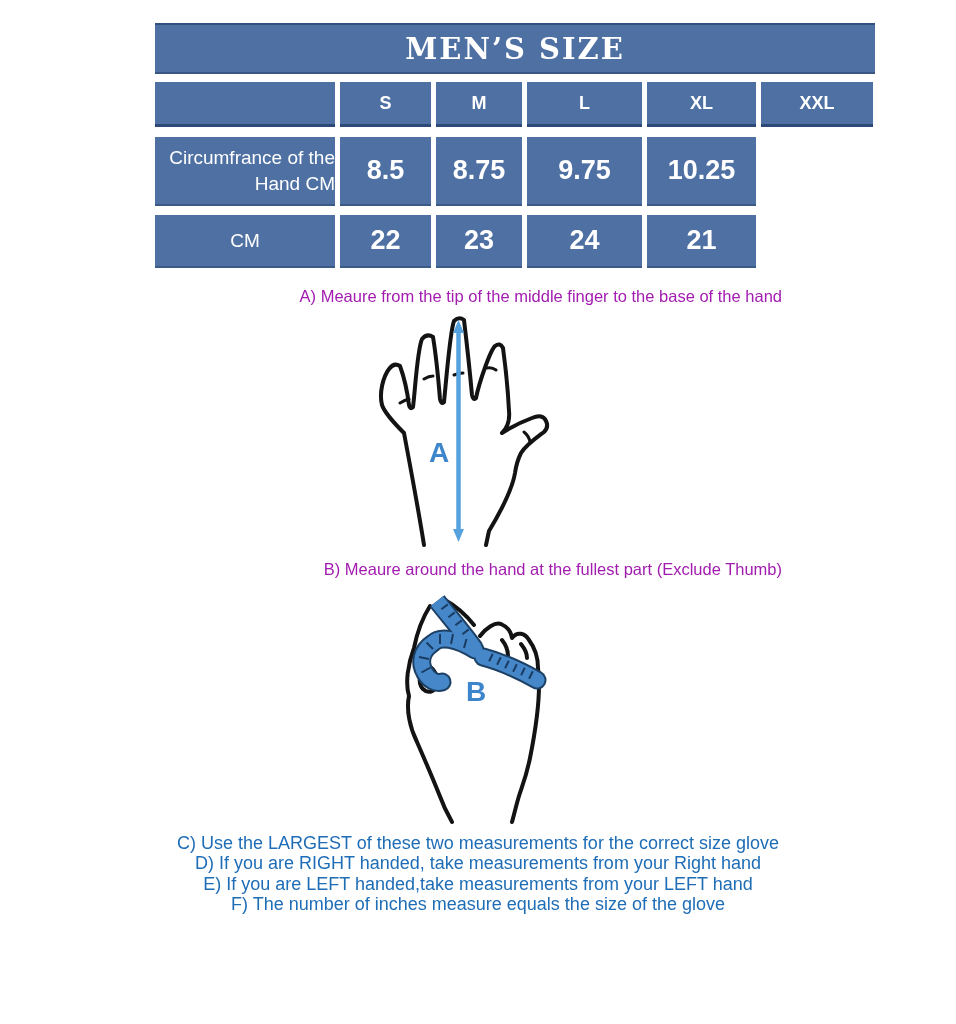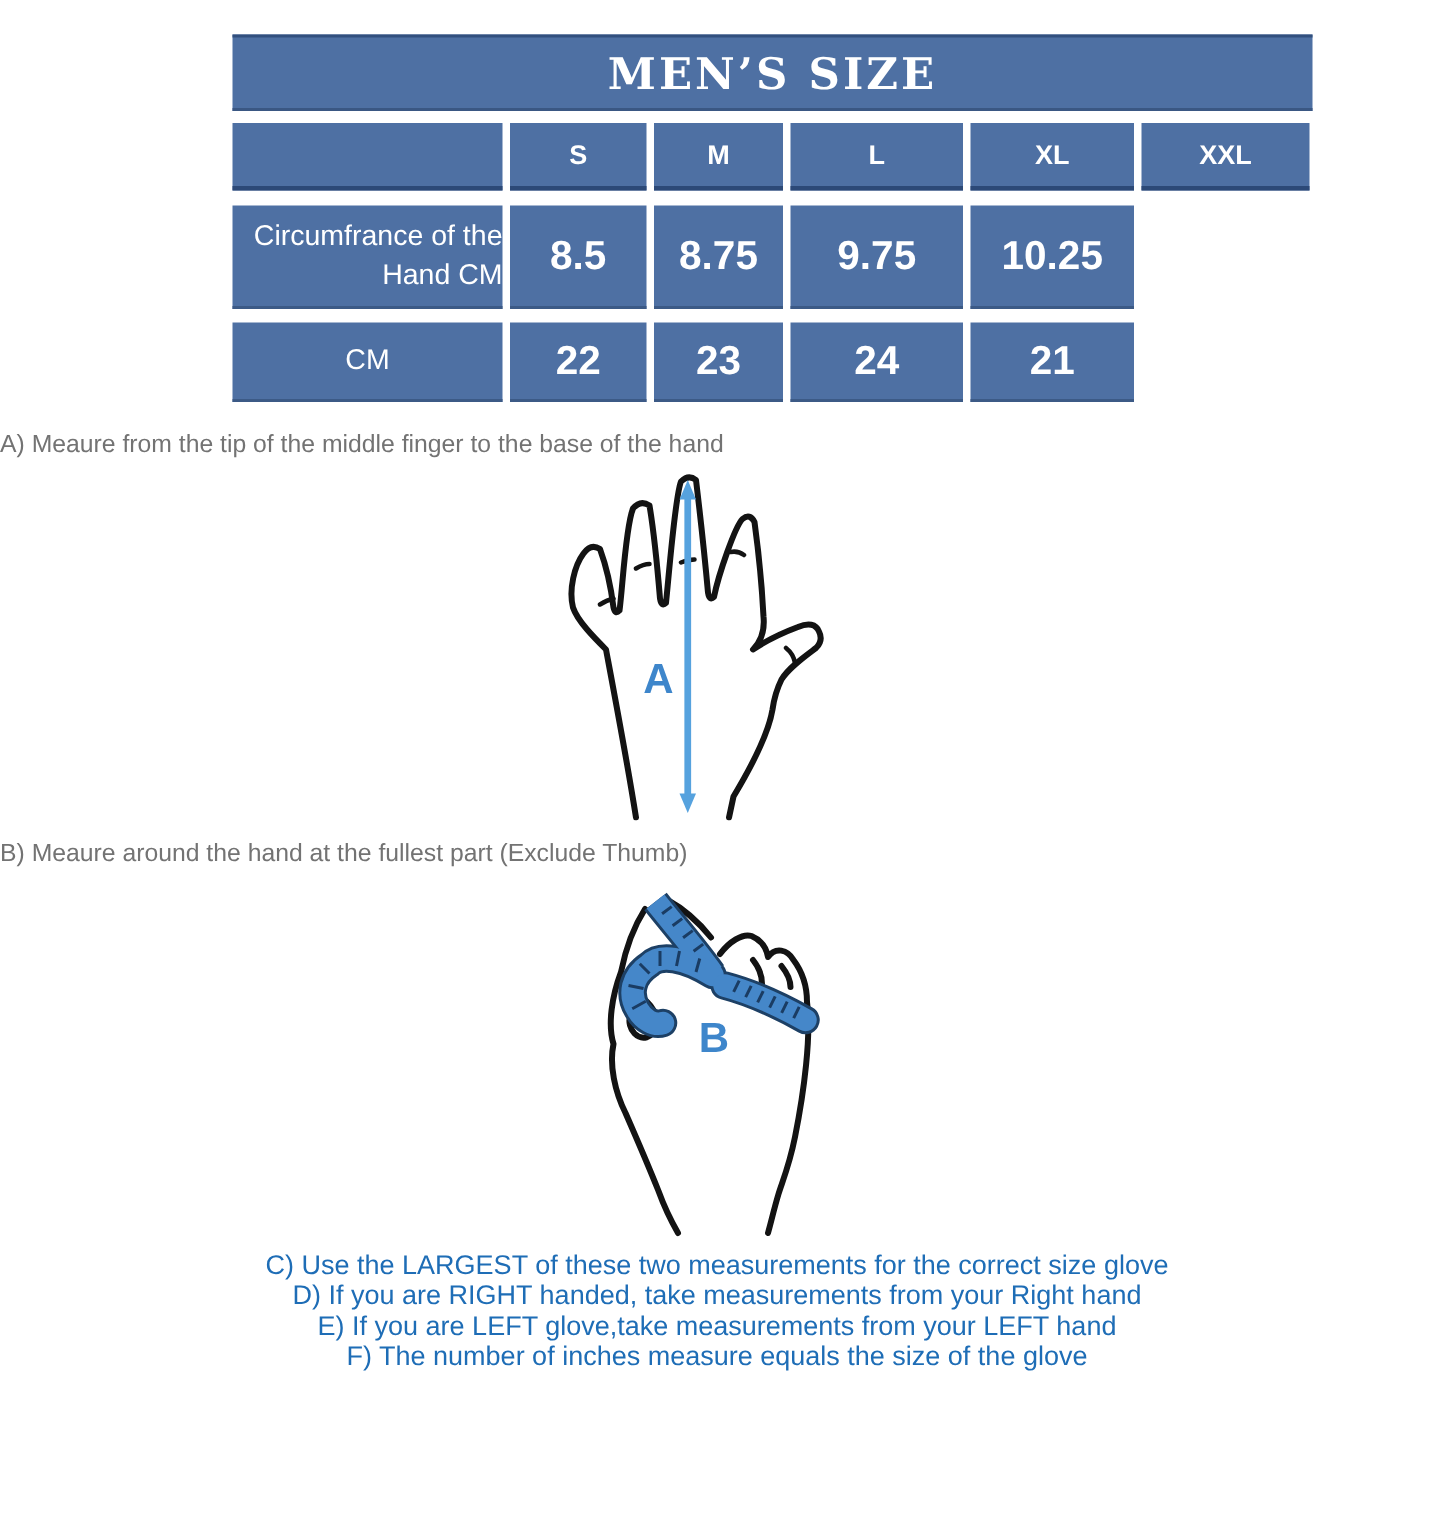--- a/index.html
+++ b/index.html
@@ -22,22 +22,22 @@
   .cell{
     background:#4e70a3;color:#fff;display:flex;align-items:center;justify-content:center;
     border-bottom:2px solid #3c5a86;
   }
   .t-row.sizes .cell{border-bottom:3px solid #2c4977;font-weight:bold;font-size:18px;}
   .cell.rowlabel{font-size:19px;line-height:1.32;}
   .t-row.circ .cell.rowlabel{justify-content:flex-start;text-align:right;padding-left:8px;}
   .cell.val{font-size:27px;font-weight:bold;}
   
   .caption{
-    position:absolute;left:0;width:782px;text-align:left;
-    color:#737373;font-size:16.5px;
+    position:absolute;left:0;width:782px;text-align:right;
+    color:#a21caf;font-size:16.5px;
   }
   #text-a{top:287px;}
   #text-b{top:560px;}
   .bottom-notes{
     position:absolute;left:0;top:833px;width:956px;text-align:center;
     color:#1e6db6;font-size:18px;line-height:20.4px;
   }
   
   #hand-a-svg{position:absolute;left:374px;top:315px;}
   #hand-b-svg{position:absolute;left:390px;top:588px;}
@@ -131,15 +131,15 @@
              M29,69 L39,71 M31.5,84.5 L40.5,79.5
              M102.8,65.7 L99.1,73.3 M110.8,69.2 L107.1,76.8 M118.8,72.7 L115.1,80.3
              M126.8,76.2 L123.1,83.8 M134.8,79.7 L131.1,87.3 M142.8,83.2 L139.1,90.8" fill="none" stroke="#1a3c63" stroke-width="2"></path>
   </g>
   <text x="86" y="113" text-anchor="middle">B</text>
 </svg>
 
 <div class="bottom-notes">
   <div>C) Use the LARGEST of these two measurements for the correct size glove</div>
   <div>D) If you are RIGHT handed, take measurements from your Right hand</div>
-  <div>E) If you are LEFT glove,take measurements from your LEFT hand</div>
+  <div>E) If you are LEFT handed,take measurements from your LEFT hand</div>
   <div>F) The number of inches measure equals the size of the glove</div>
 </div>
 
 </body></html>

